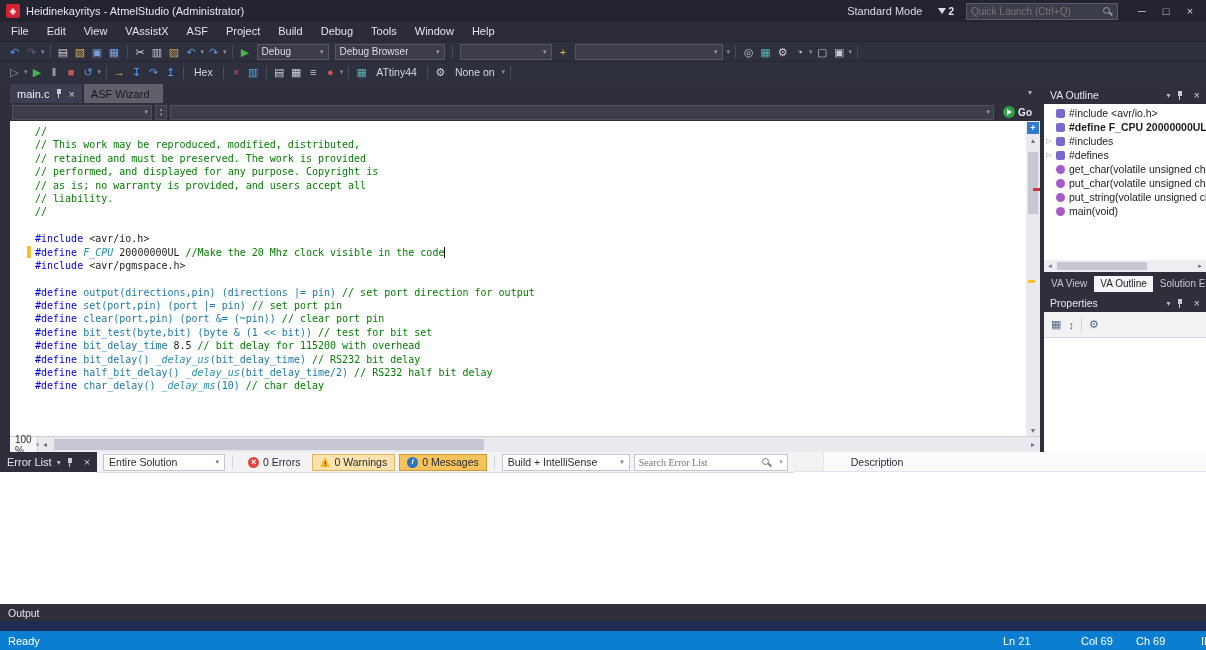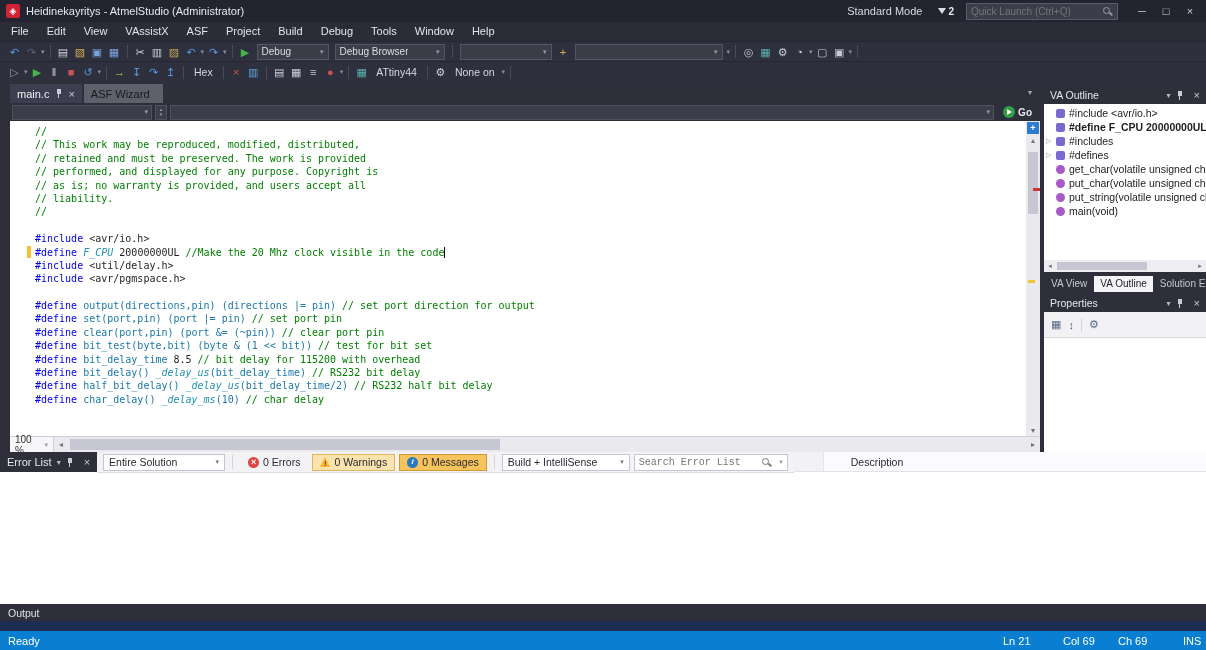--- a/index.html
+++ b/index.html
@@ -81,21 +81,21 @@
 .sb-btn{width:12px;height:12px;margin:1px 0;background:#2e7bd0;color:#fff;font-size:9px;line-height:12px;text-align:center;font-weight:bold}
 .sb-arrow{color:#70717e;font-size:8px;line-height:11px;height:11px}
 .sb-track{flex:1;width:100%;position:relative}
 .sb-thumb{position:absolute;left:2px;right:2px;top:6px;height:62px;background:#c6c7d2}
 .sb-mark{position:absolute;height:3px}
 .sb-mark.red{background:#d43333;right:0;width:7px;top:42px}
 .sb-mark.yellow{background:#f2c230;left:2px;width:7px;top:134px}
 
 
 .editor-bottom{height:16px;display:flex;background:#e9e9ee;border-top:1px solid #cfcfda;flex:0 0 auto}
-.zoom{width:44px;background:#f6f6f9;display:flex;align-items:center;justify-content:space-between;padding:0 5px;font-size:10px;color:#333;border-right:1px solid #cfcfda}
+.zoom{width:28px;background:#f6f6f9;display:flex;align-items:center;justify-content:space-between;padding:0 5px;font-size:10px;color:#333;border-right:1px solid #cfcfda}
 .hscroll{flex:1;position:relative}
 .hs-arrow{position:absolute;top:0;bottom:0;width:14px;color:#70717e;font-size:8px;display:flex;align-items:center;justify-content:center}
 .hs-arrow.left{left:0}.hs-arrow.right{right:0}
 .hs-thumb{position:absolute;left:16px;top:2px;bottom:2px;width:430px;background:#c6c7d2}
 
 
 .panel-head{height:18px;background:#2e2f3b;color:#e4e5ee;font-size:10.5px;display:flex;align-items:center;padding:0 6px;gap:5px;flex:0 0 auto}
 .ph-title{flex:1;white-space:nowrap;overflow:hidden}
 .ph-ic{color:#b9bac6;font-size:8px}
 .ph-x{color:#c9cad4;font-size:11px}
@@ -132,36 +132,36 @@
 .fbtn.on{background:#fbe3ae;border-color:#e0b55e}
 .fbtn.strong{background:#f6c35c;border-color:#cf9a33}
 .fic{width:11px;height:11px;position:relative;flex:0 0 auto}
 .fic.error{background:#dd4741;border-radius:50%}
 .fic.error::after{content:"×";position:absolute;left:0;right:0;top:-1px;text-align:center;color:#fff;font-size:9px;font-weight:bold;line-height:12px}
 .fic.warning{width:0;height:0;background:none;border-left:5.5px solid transparent;border-right:5.5px solid transparent;border-bottom:10px solid #fcb632}
 .fic.warning::after{content:"!";position:absolute;left:-1.5px;top:2px;font-size:8px;font-weight:bold;color:#5a4a00;line-height:9px}
 .fic.message{background:#2b78c2;border-radius:50%}
 .fic.message::after{content:"i";position:absolute;left:0;right:0;top:-1px;text-align:center;color:#fff;font-size:8px;font-weight:bold;font-style:italic;line-height:12px}
 .el-search{margin-left:auto;width:154px;height:17px;background:#fff;border:1px solid #c4c5d2;display:flex;align-items:center;padding:0 4px;gap:3px}
-.el-search input{flex:1;min-width:0;border:none;outline:none;font-size:10px;color:#8a8b96;font-family:Liberation Mono, monospace}
+.el-search input{flex:1;min-width:0;border:none;outline:none;font-size:10px;color:#8a8b96;font-family:Liberation Serif, serif}
 .el-cols{height:20px;display:flex;background:#fbfbfd;border-bottom:1px solid #e2e2ea;font-size:10.5px;color:#2a2a33;align-items:stretch;flex:0 0 auto}
 .elc{display:flex;align-items:center;border-right:1px solid #e6e6ee;padding-left:5px;white-space:nowrap}
 .elc.gutter{width:30px;background:#f2f2f5}
 .elc.c0{width:740px;padding-left:27px}
 .elc.c1{width:76px}.elc.c2{width:80px}.elc.c3{width:34px}
 .elc.fill{flex:1;border-right:none}
 .el-body{flex:1;position:relative;background:#fff}
 .gutter-strip{position:absolute;left:0;top:0;bottom:0;width:30px;background:#f2f2f5;border-right:1px solid #e9e9f0}
 
 
 .outputbar{height:17px;background:#2e2f3b;color:#dfe0e8;font-size:10.5px;display:flex;align-items:center;padding-left:8px;flex:0 0 auto}
 .outputstrip{height:10px;background:#1d2c50;flex:0 0 auto}
 .statusbar{height:19px;background:#0a7fd2;color:#fff;font-size:11px;display:flex;align-items:center;padding-left:8px;position:relative;flex:0 0 auto}
 .status-right{position:absolute;left:1003px;top:0;bottom:0;display:flex;align-items:center}
-.st-ln{width:60px}.st-col{width:55px}.st-ch{width:65px}.st-ins{width:40px}
+.st-ln{width:78px}.st-col{width:55px}.st-ch{width:65px}.st-ins{width:40px}
 </style>
 </head>
 <body>
 
 <div class="app">
 
   <div class="titlebar">
     <span class="applogo">◈</span>
     <span>Heidinekayritys - AtmelStudio (Administrator)</span>
     <span class="tb-spacer"></span>
@@ -308,21 +308,20 @@
             <div class="line"><span class="seg-com">//</span></div>
             <div class="line"><span class="seg-com">// This work may be reproduced, modified, distributed,</span></div>
             <div class="line"><span class="seg-com">// retained and must be preserved. The work is provided</span></div>
             <div class="line"><span class="seg-com">// performed, and displayed for any purpose. Copyright is</span></div>
             <div class="line"><span class="seg-com">// as is; no warranty is provided, and users accept all</span></div>
             <div class="line"><span class="seg-com">// liability.</span></div>
             <div class="line"><span class="seg-com">//</span></div>
             <div class="line">&nbsp;</div>
             <div class="line"><span class="seg-pre">#include</span><span class="seg-pln"> &lt;avr/io.h&gt;</span></div>
             <div class="line mod"><span class="seg-pre">#define</span><span class="seg-pln"> </span><span class="seg-mac">F_CPU</span><span class="seg-pln"> 20000000UL </span><span class="seg-com">//Make the 20 Mhz clock visible in the code</span><span class="caret"></span></div>
-            <div class="line"><span class="seg-pre">#include</span><span class="seg-pln"> &lt;util/delay.h&gt;</span></div>
             <div class="line"><span class="seg-pre">#include</span><span class="seg-pln"> &lt;avr/pgmspace.h&gt;</span></div>
             <div class="line">&nbsp;</div>
             <div class="line"><span class="seg-pre">#define</span><span class="seg-id"> output(directions,pin) (directions |= pin) </span><span class="seg-com">// set port direction for output</span></div>
             <div class="line"><span class="seg-pre">#define</span><span class="seg-id"> set(port,pin) (port |= pin) </span><span class="seg-com">// set port pin</span></div>
             <div class="line"><span class="seg-pre">#define</span><span class="seg-id"> clear(port,pin) (port &amp;= (~pin)) </span><span class="seg-com">// clear port pin</span></div>
             <div class="line"><span class="seg-pre">#define</span><span class="seg-id"> bit_test(byte,bit) (byte &amp; (1 &lt;&lt; bit)) </span><span class="seg-com">// test for bit set</span></div>
             <div class="line"><span class="seg-pre">#define</span><span class="seg-id"> bit_delay_time</span><span class="seg-pln"> 8.5 </span><span class="seg-com">// bit delay for 115200 with overhead</span></div>
             <div class="line"><span class="seg-pre">#define</span><span class="seg-id"> bit_delay() </span><span class="seg-mac">_delay_us</span><span class="seg-id">(bit_delay_time) </span><span class="seg-com">// RS232 bit delay</span></div>
             <div class="line"><span class="seg-pre">#define</span><span class="seg-id"> half_bit_delay() </span><span class="seg-mac">_delay_us</span><span class="seg-id">(bit_delay_time/2) </span><span class="seg-com">// RS232 half bit delay</span></div>
             <div class="line"><span class="seg-pre">#define</span><span class="seg-id"> char_delay() </span><span class="seg-mac">_delay_ms</span><span class="seg-id">(10) </span><span class="seg-com">// char delay</span></div>

